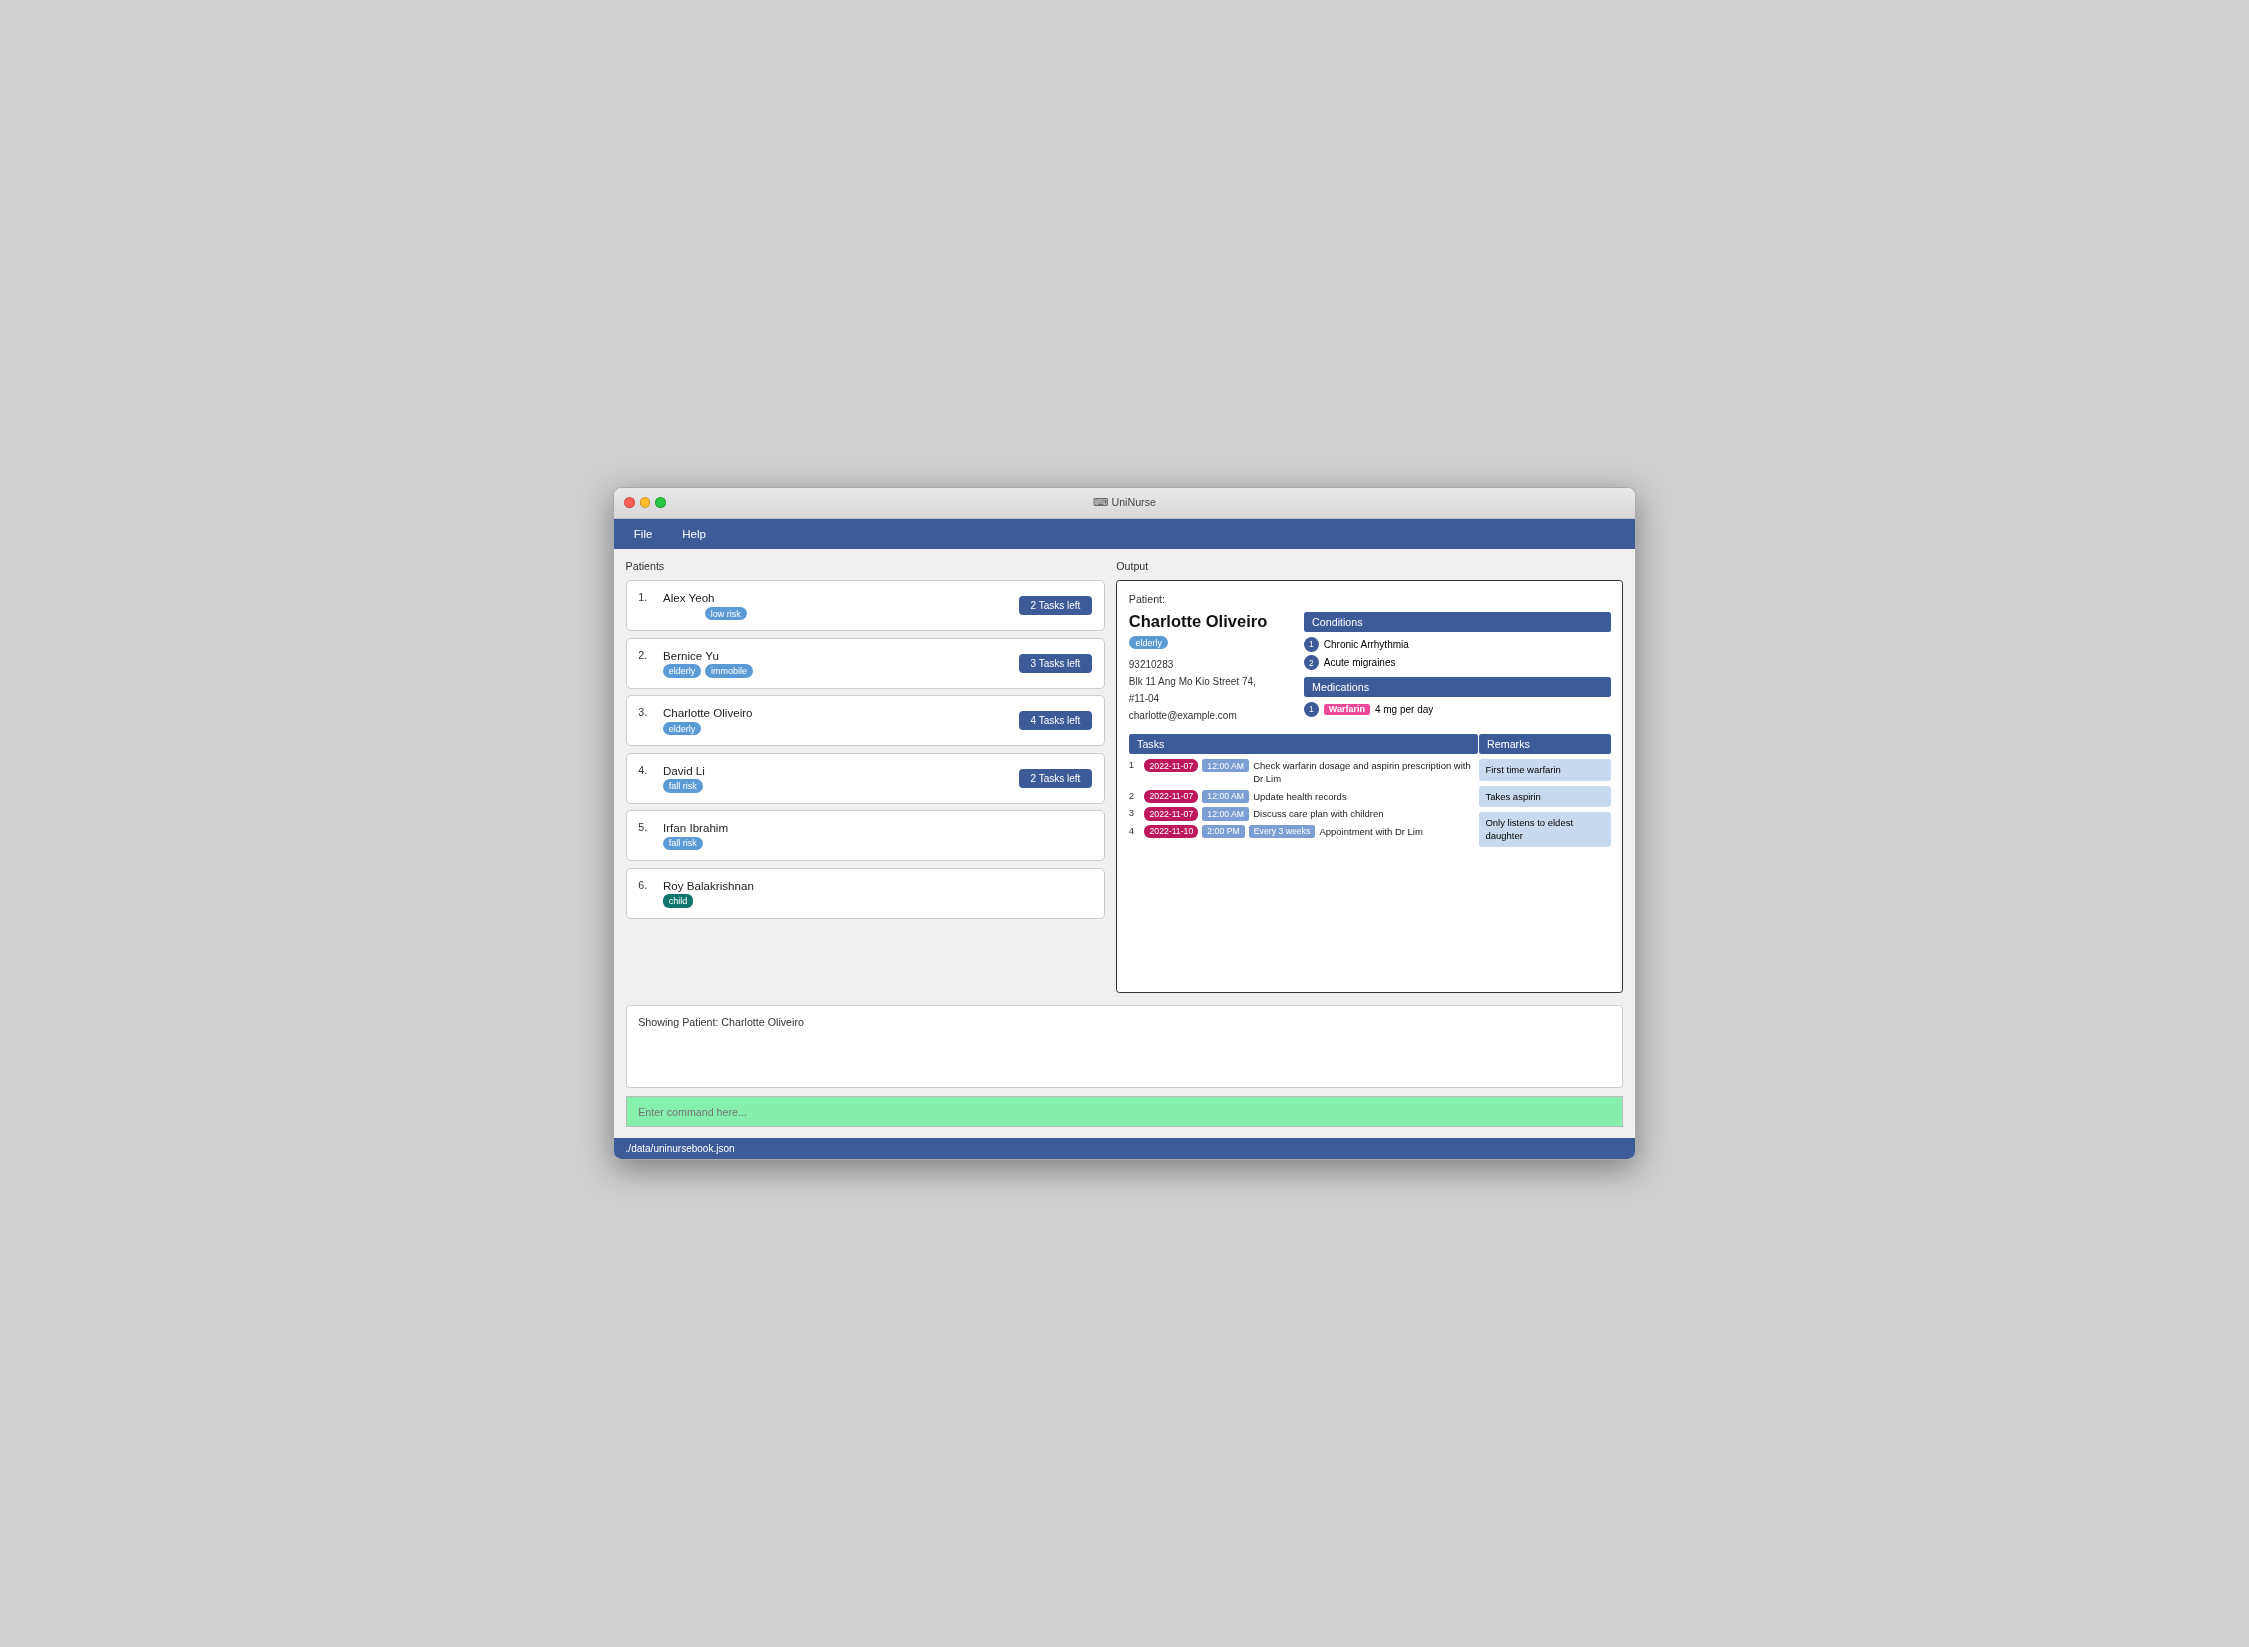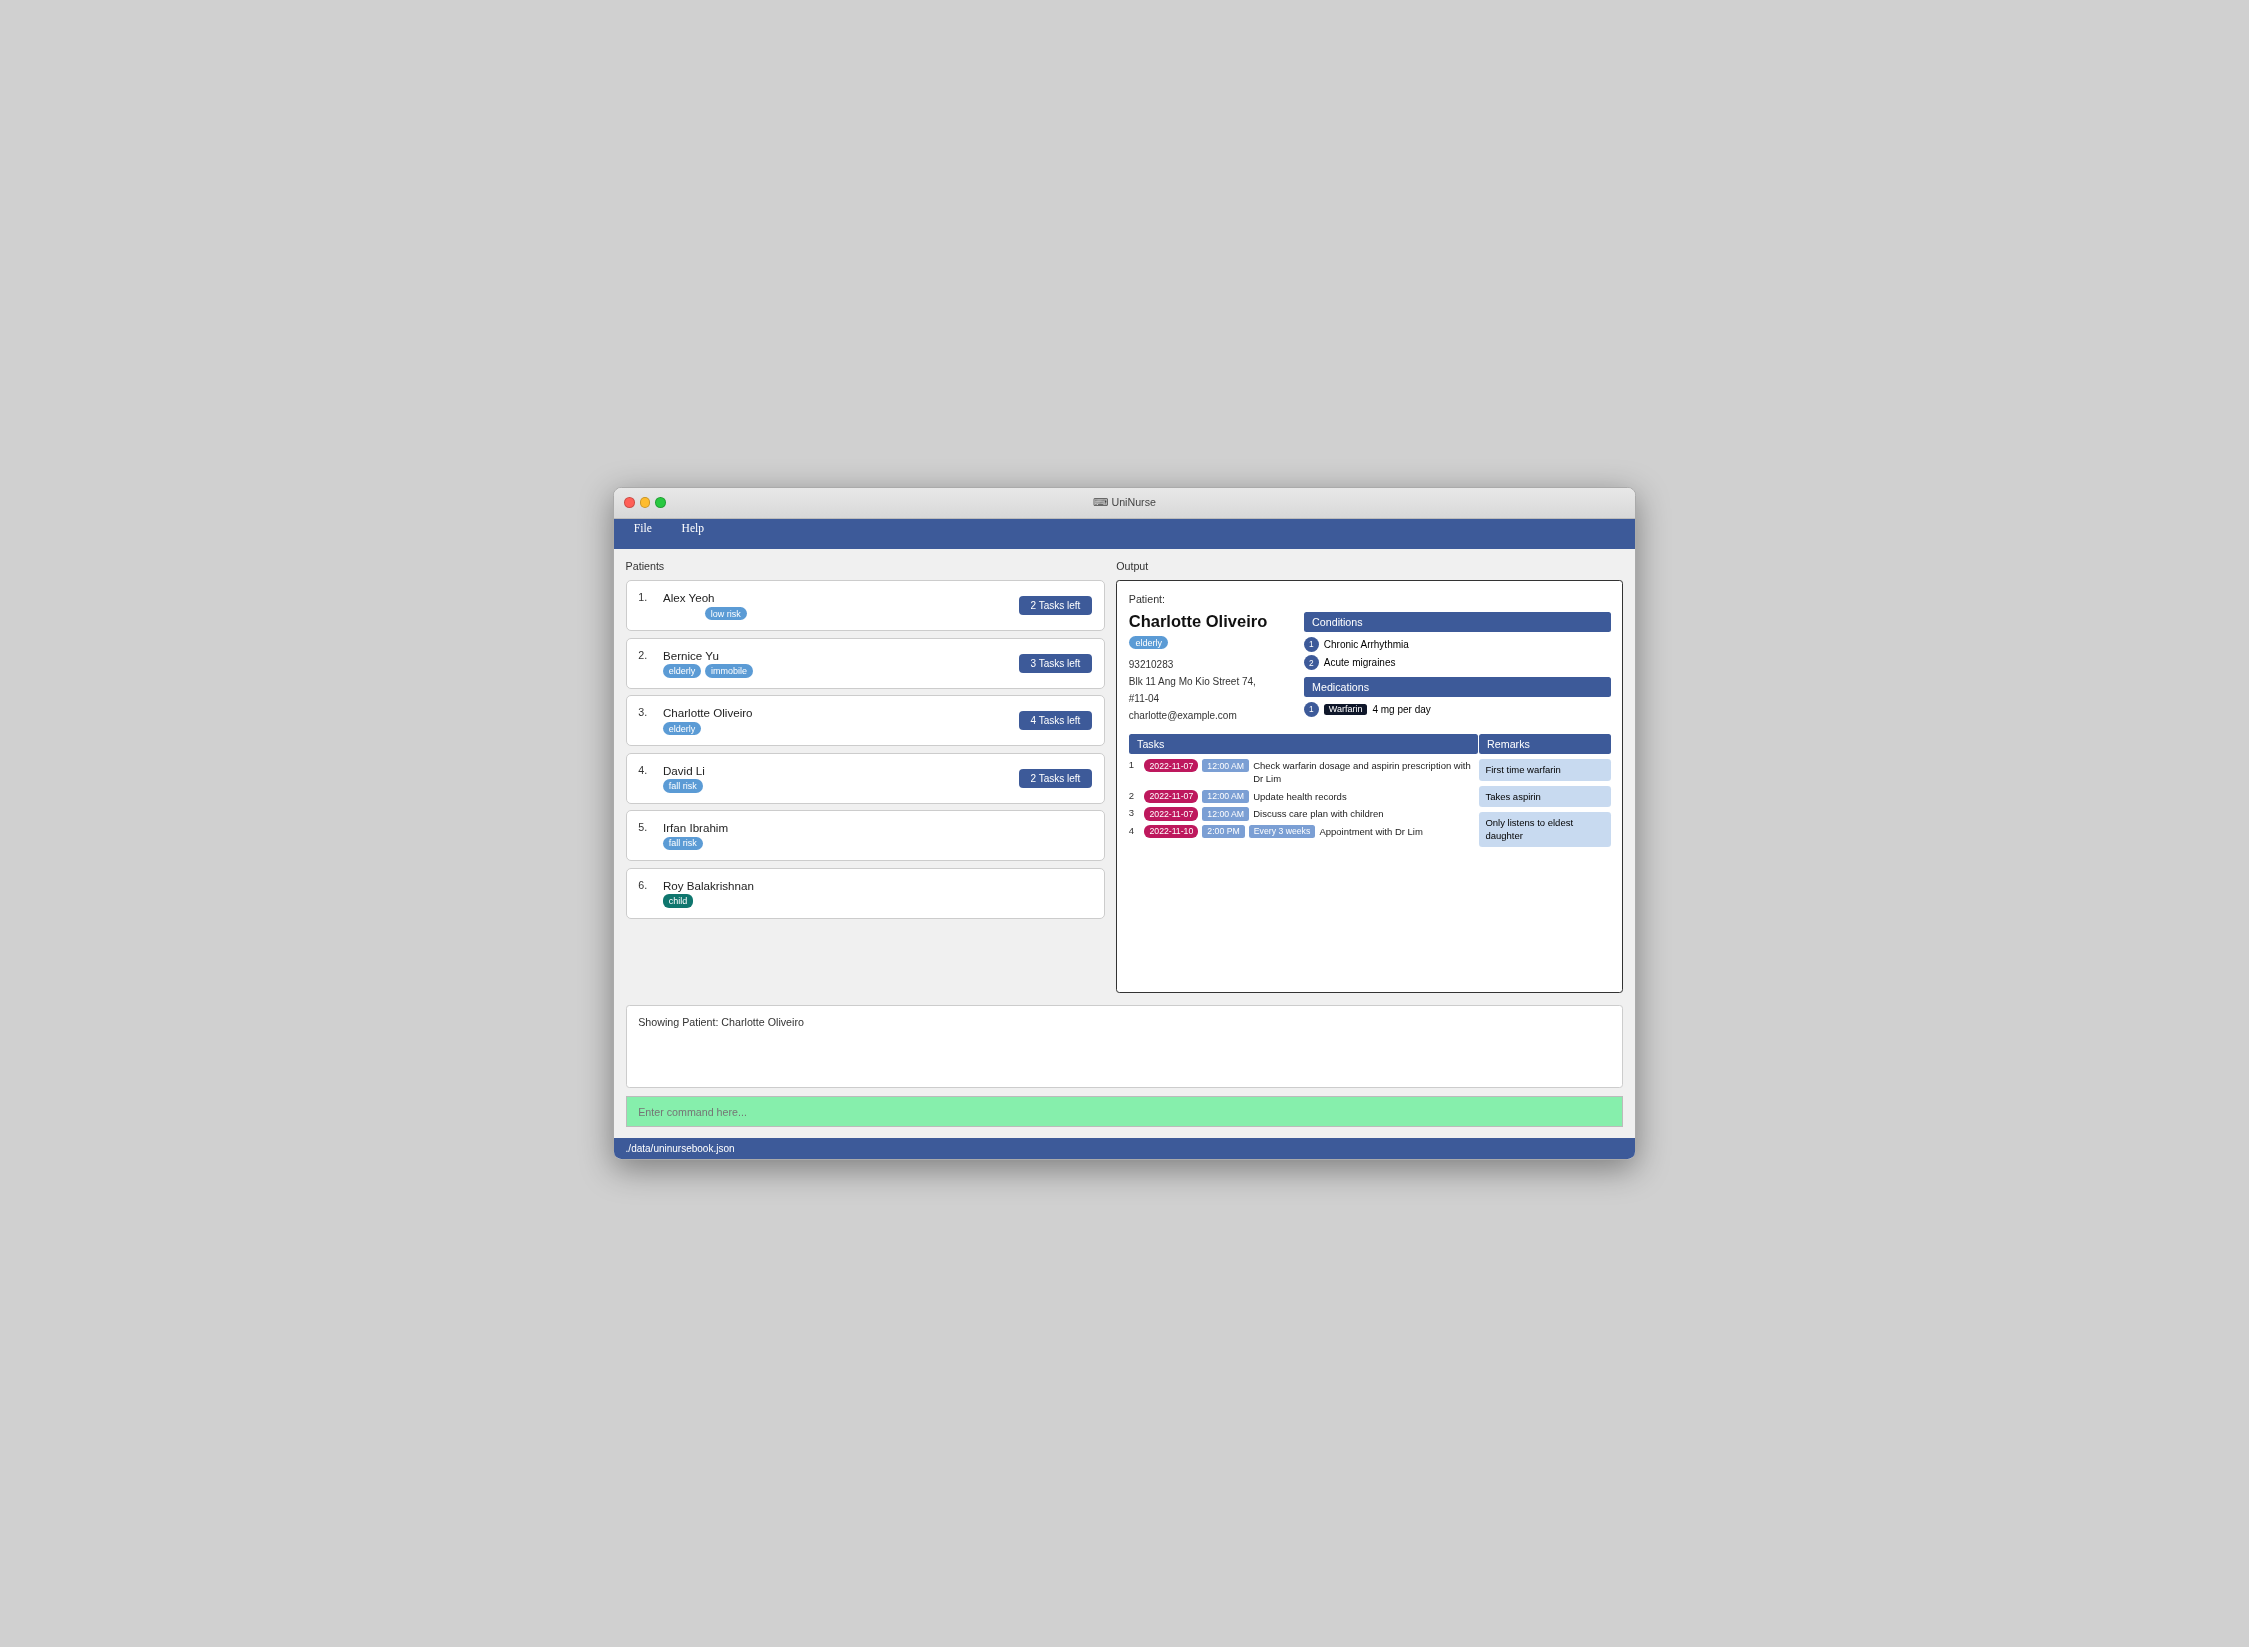--- a/index.html
+++ b/index.html
@@ -49,24 +49,23 @@
       font-size: 10.7px;
       color: #444;
       display: flex;
       align-items: center;
       gap: 4.1px;
     }
     .menu-bar {
       background: #3d5a99;
       height: 30px;
       display: flex;
-      align-items: flex-start;
+      align-items: center;
       padding: 0 13.2px;
       gap: 16.5px;
-      font-family: Liberation Serif, serif;
     }
     .menu-item {
       color: white;
       font-size: 11.6px;
       font-weight: 500;
       cursor: pointer;
       padding: 3.3px 6.6px;
       border-radius: 3.3px;
     }
     .main-content {
@@ -214,25 +213,26 @@
       width: 15px;
       height: 15px;
       border-radius: 50%;
       display: flex;
       align-items: center;
       justify-content: center;
       font-size: 8.3px;
       flex-shrink: 0;
     }
     .warfarin-badge {
-      background: #0f172a;
+      background: #ec4899;
       color: white;
       padding: 0.8px 5px;
       border-radius: 2.5px;
       font-size: 9px;
+      font-weight: bold;
     }
     .tasks-grid {
       display: flex;
       gap: 1px;
       margin-top: 10px;
     }
     .tasks-section {
       flex: 1;
     }
     .remarks-section {

